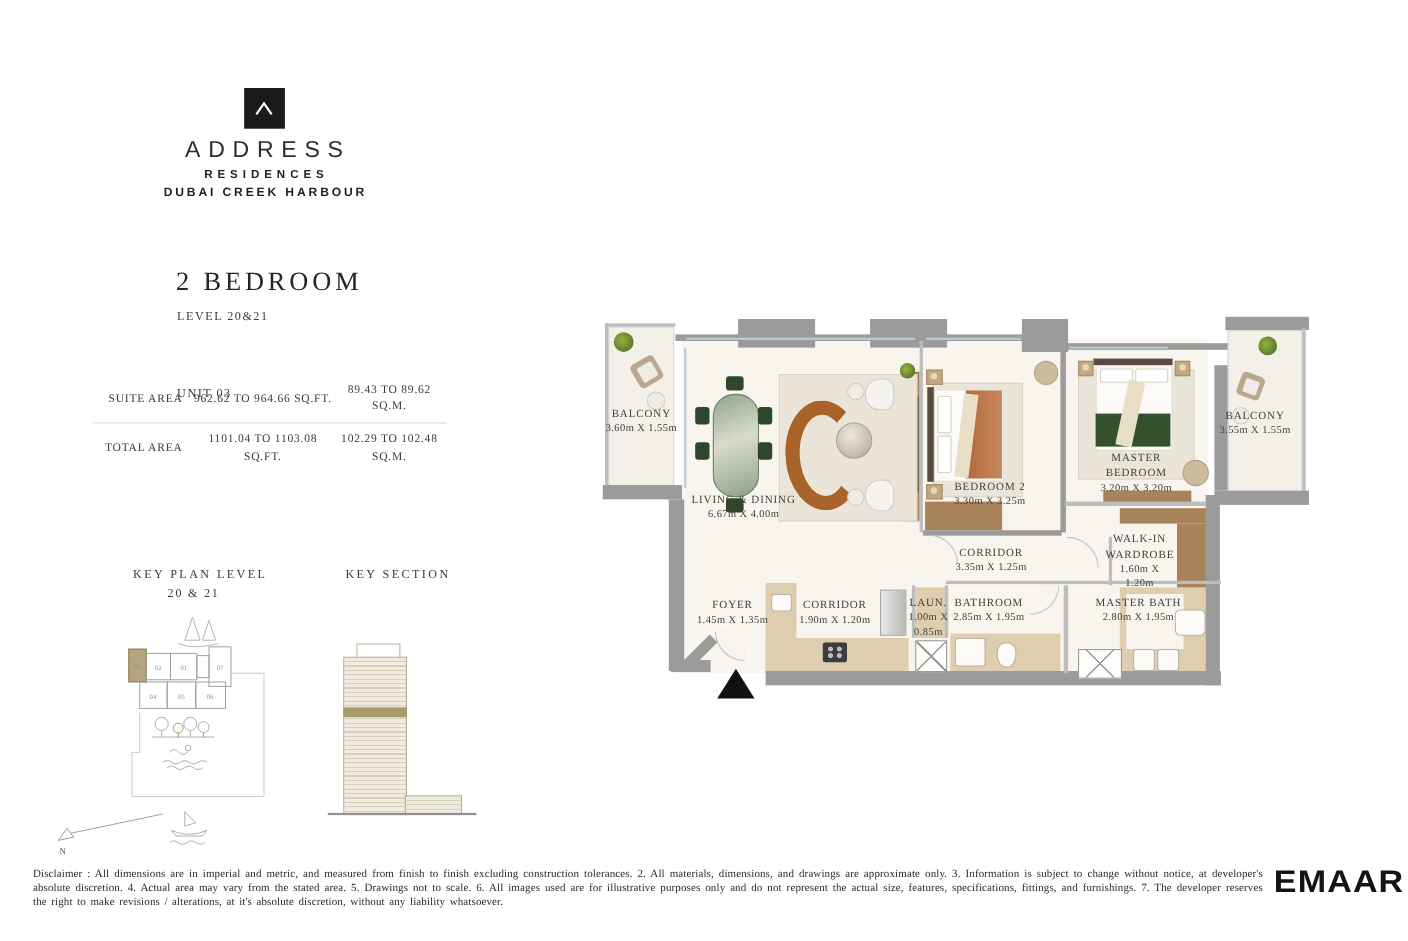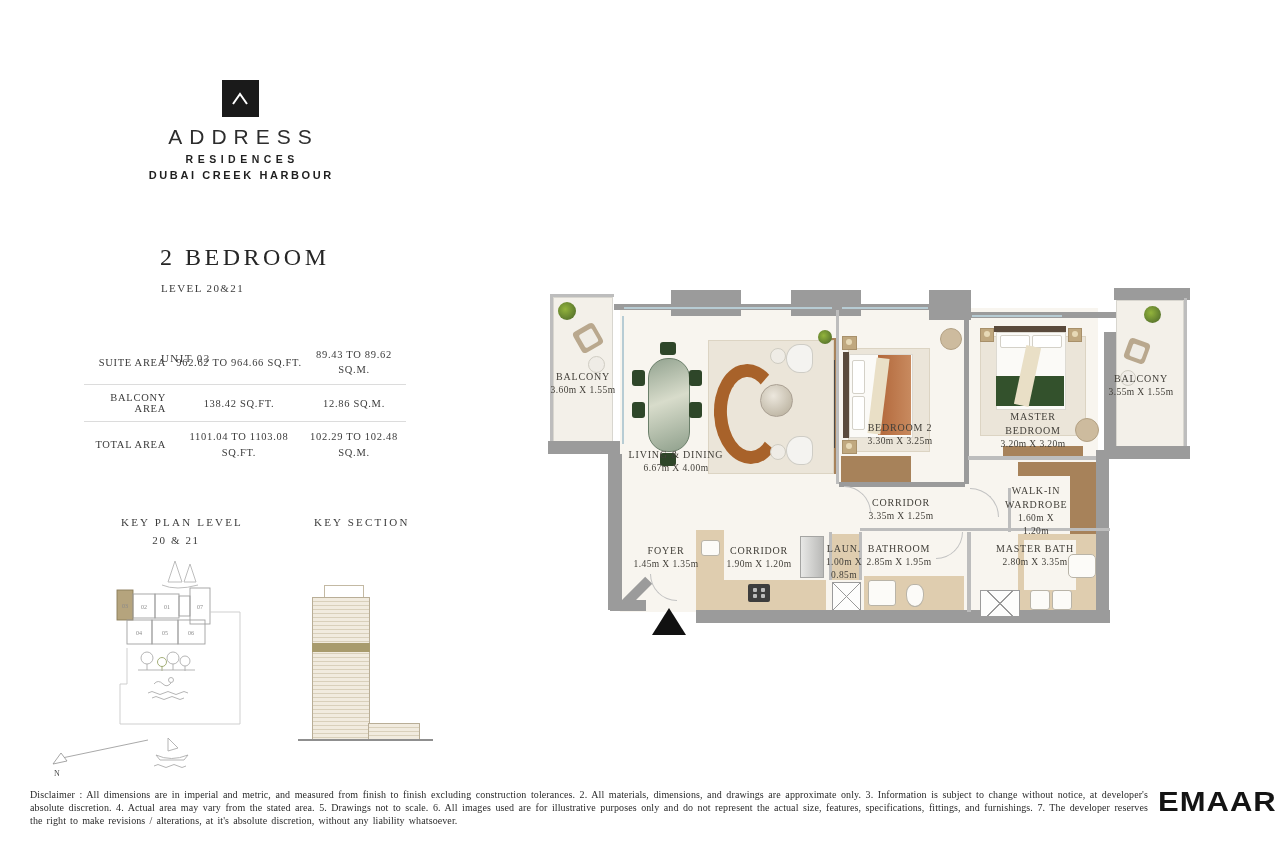--- a/index.html
+++ b/index.html
@@ -114,25 +114,20 @@
     <span>UNIT 03</span>
   </div>
 
   <div class="area-table">
     <div class="area-row">
       <div class="area-label">SUITE AREA</div>
       <div class="area-val">962.62 TO 964.66 SQ.FT.</div>
       <div class="area-val">89.43 TO 89.62 SQ.M.</div>
     </div>
     <div class="area-row">
-      <div class="area-label">BALCONY AREA</div>
-      <div class="area-val">138.42 SQ.FT.</div>
-      <div class="area-val">12.86 SQ.M.</div>
-    </div>
-    <div class="area-row">
       <div class="area-label">TOTAL AREA</div>
       <div class="area-val">1101.04 TO 1103.08 SQ.FT.</div>
       <div class="area-val">102.29 TO 102.48 SQ.M.</div>
     </div>
   </div>
 
   <div class="kp-title">KEY PLAN LEVEL</div>
   <div class="kp-sub">20 &amp; 21</div>
   <div class="ks-title">KEY SECTION</div>
 
@@ -321,21 +316,21 @@
     <div class="tri-entry" style="left:104px;top:320px;"></div>
 
     <div class="rlabel" style="left:1px;top:82px;width:68px;">
       <span class="rname">BALCONY</span>
       <span class="rdims">3.60m X 1.55m</span>
     </div>
     <div class="rlabel" style="left:73px;top:160px;width:110px;">
       <span class="rname">LIVING &amp; DINING</span>
       <span class="rdims">6.67m X 4.00m</span>
     </div>
-    <div class="rlabel" style="left:297px;top:133px;width:110px;">
+    <div class="rlabel" style="left:297px;top:148px;width:110px;">
       <span class="rname">BEDROOM 2</span>
       <span class="rdims">3.30m X 3.25m</span>
     </div>
     <div class="rlabel" style="left:445px;top:122px;width:80px;">
       <span class="rname">MASTER BEDROOM</span>
       <span class="rdims">3.20m X 3.20m</span>
     </div>
     <div class="rlabel" style="left:560px;top:84px;width:66px;">
       <span class="rname">BALCONY</span>
       <span class="rdims">3.55m X 1.55m</span>
@@ -359,20 +354,20 @@
     <div class="rlabel" style="left:277px;top:254px;width:38px;">
       <span class="rname">LAUN.</span>
       <span class="rdims">1.00m X 0.85m</span>
     </div>
     <div class="rlabel" style="left:312px;top:254px;width:78px;">
       <span class="rname">BATHROOM</span>
       <span class="rdims">2.85m X 1.95m</span>
     </div>
     <div class="rlabel" style="left:442px;top:254px;width:90px;">
       <span class="rname">MASTER BATH</span>
-      <span class="rdims">2.80m X 3.35m</span>
+      <span class="rdims">2.80m X 1.95m</span>
     </div>
   </div>
 
   <div class="disclaimer">Disclaimer : All dimensions are in imperial and metric, and measured from finish to finish excluding construction tolerances. 2. All materials, dimensions, and drawings are approximate only. 3. Information is subject to change without notice, at developer's absolute discretion. 4. Actual area may vary from the stated area. 5. Drawings not to scale. 6. All images used are for illustrative purposes only and do not represent the actual size, features, specifications, fittings, and furnishings. 7. The developer reserves the right to make revisions / alterations, at it's absolute discretion, without any liability whatsoever.</div>
   <div class="emaar">EMAAR</div>
 
 </div>
 
 </body></html>

